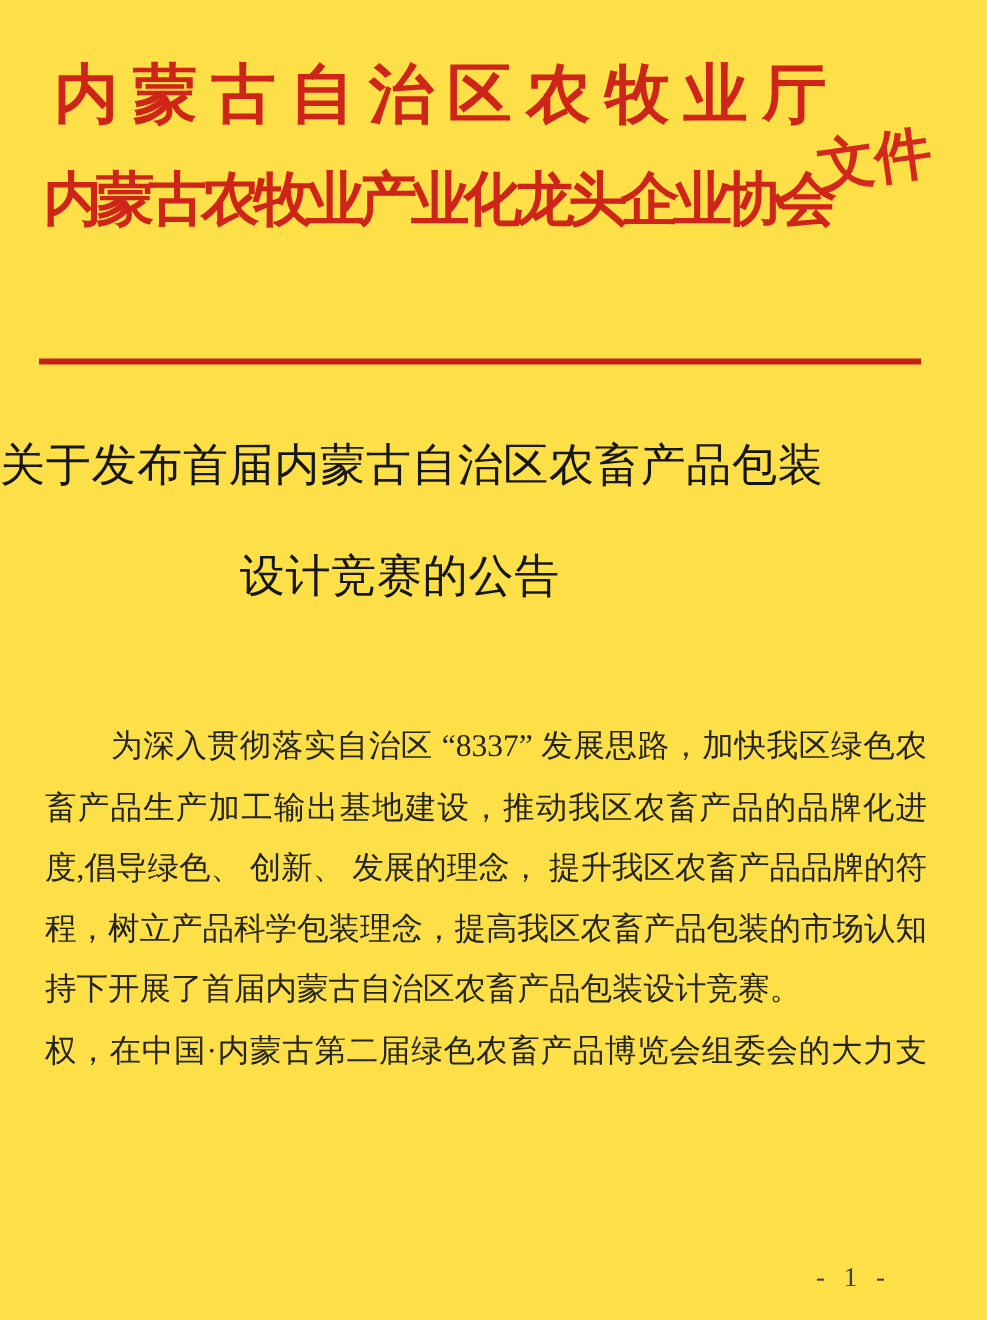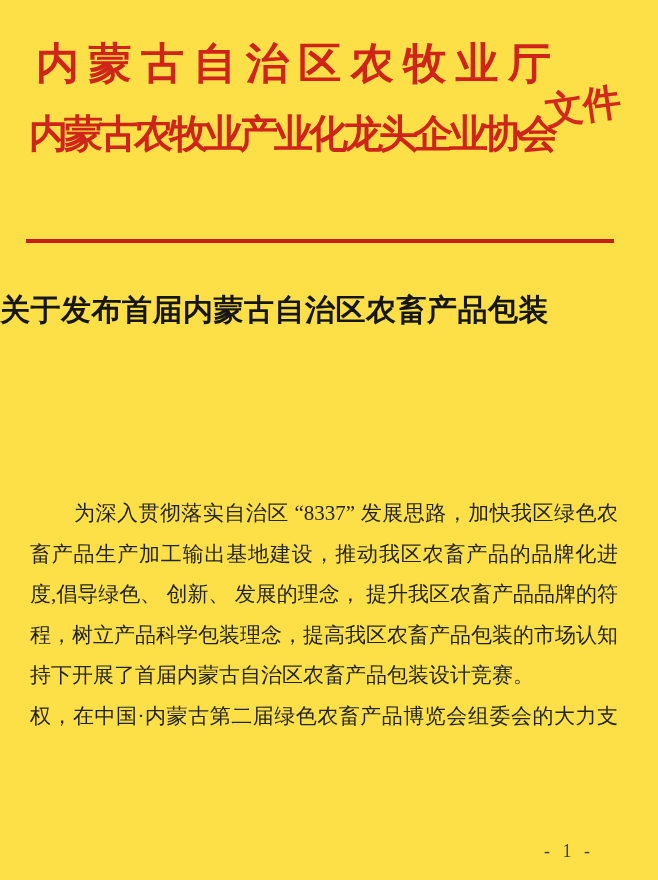--- a/index.html
+++ b/index.html
@@ -76,21 +76,21 @@
     background: #c3201a;
   }
 
   
   .doc-title {
     position: absolute;
     left: 0;
     width: 533px;
     text-align: center;
     font-size: 30px;
-    font-weight: bold;
+    font-weight: normal;
     color: #161616;
     letter-spacing: 0.5px;
     white-space: nowrap;
   }
   .doc-title.line1 { top: 290px; }
   .doc-title.line2 { top: 364px; }
 
   
   .body-text {
     position: absolute;
@@ -99,21 +99,21 @@
     width: 588px;
     font-size: 21px;
     line-height: 40.5px;
     color: #242424;
   }
   .body-line {
     text-align: justify;
     text-align-last: justify;
     white-space: nowrap;
   }
-  .body-line.indent { text-indent: 44px; margin-top: 16px; }
+  .body-line.indent { text-indent: 44px; }
   .body-line.end {
     text-align: left;
     text-align-last: left;
   }
 
   
   .page-number {
     position: absolute;
     right: 64px;
     top: 841px;
@@ -132,20 +132,21 @@
 
   <div class="doc-file-label">文件</div>
 
   <div class="org-line2">内蒙古农牧业产业化龙头企业协会</div>
 
 
   <div class="red-rule"></div>
 
   <div class="doc-title line1">关于发布首届内蒙古自治区农畜产品包装</div>
 
+  <div class="doc-title line2">设计竞赛的公告</div>
 
   <div class="body-text">
     <div class="body-line indent">为深入贯彻落实自治区 “8337” 发展思路，加快我区绿色农</div>
     <div class="body-line">畜产品生产加工输出基地建设，推动我区农畜产品的品牌化进</div>
     <div class="body-line">度,倡导绿色、 创新、 发展的理念， 提升我区农畜产品品牌的符</div>
     <div class="body-line">程，树立产品科学包装理念，提高我区农畜产品包装的市场认知</div>
     <div class="body-line end">持下开展了首届内蒙古自治区农畜产品包装设计竞赛。</div>
     <div class="body-line">权，在中国·内蒙古第二届绿色农畜产品博览会组委会的大力支</div>
   </div>
 

